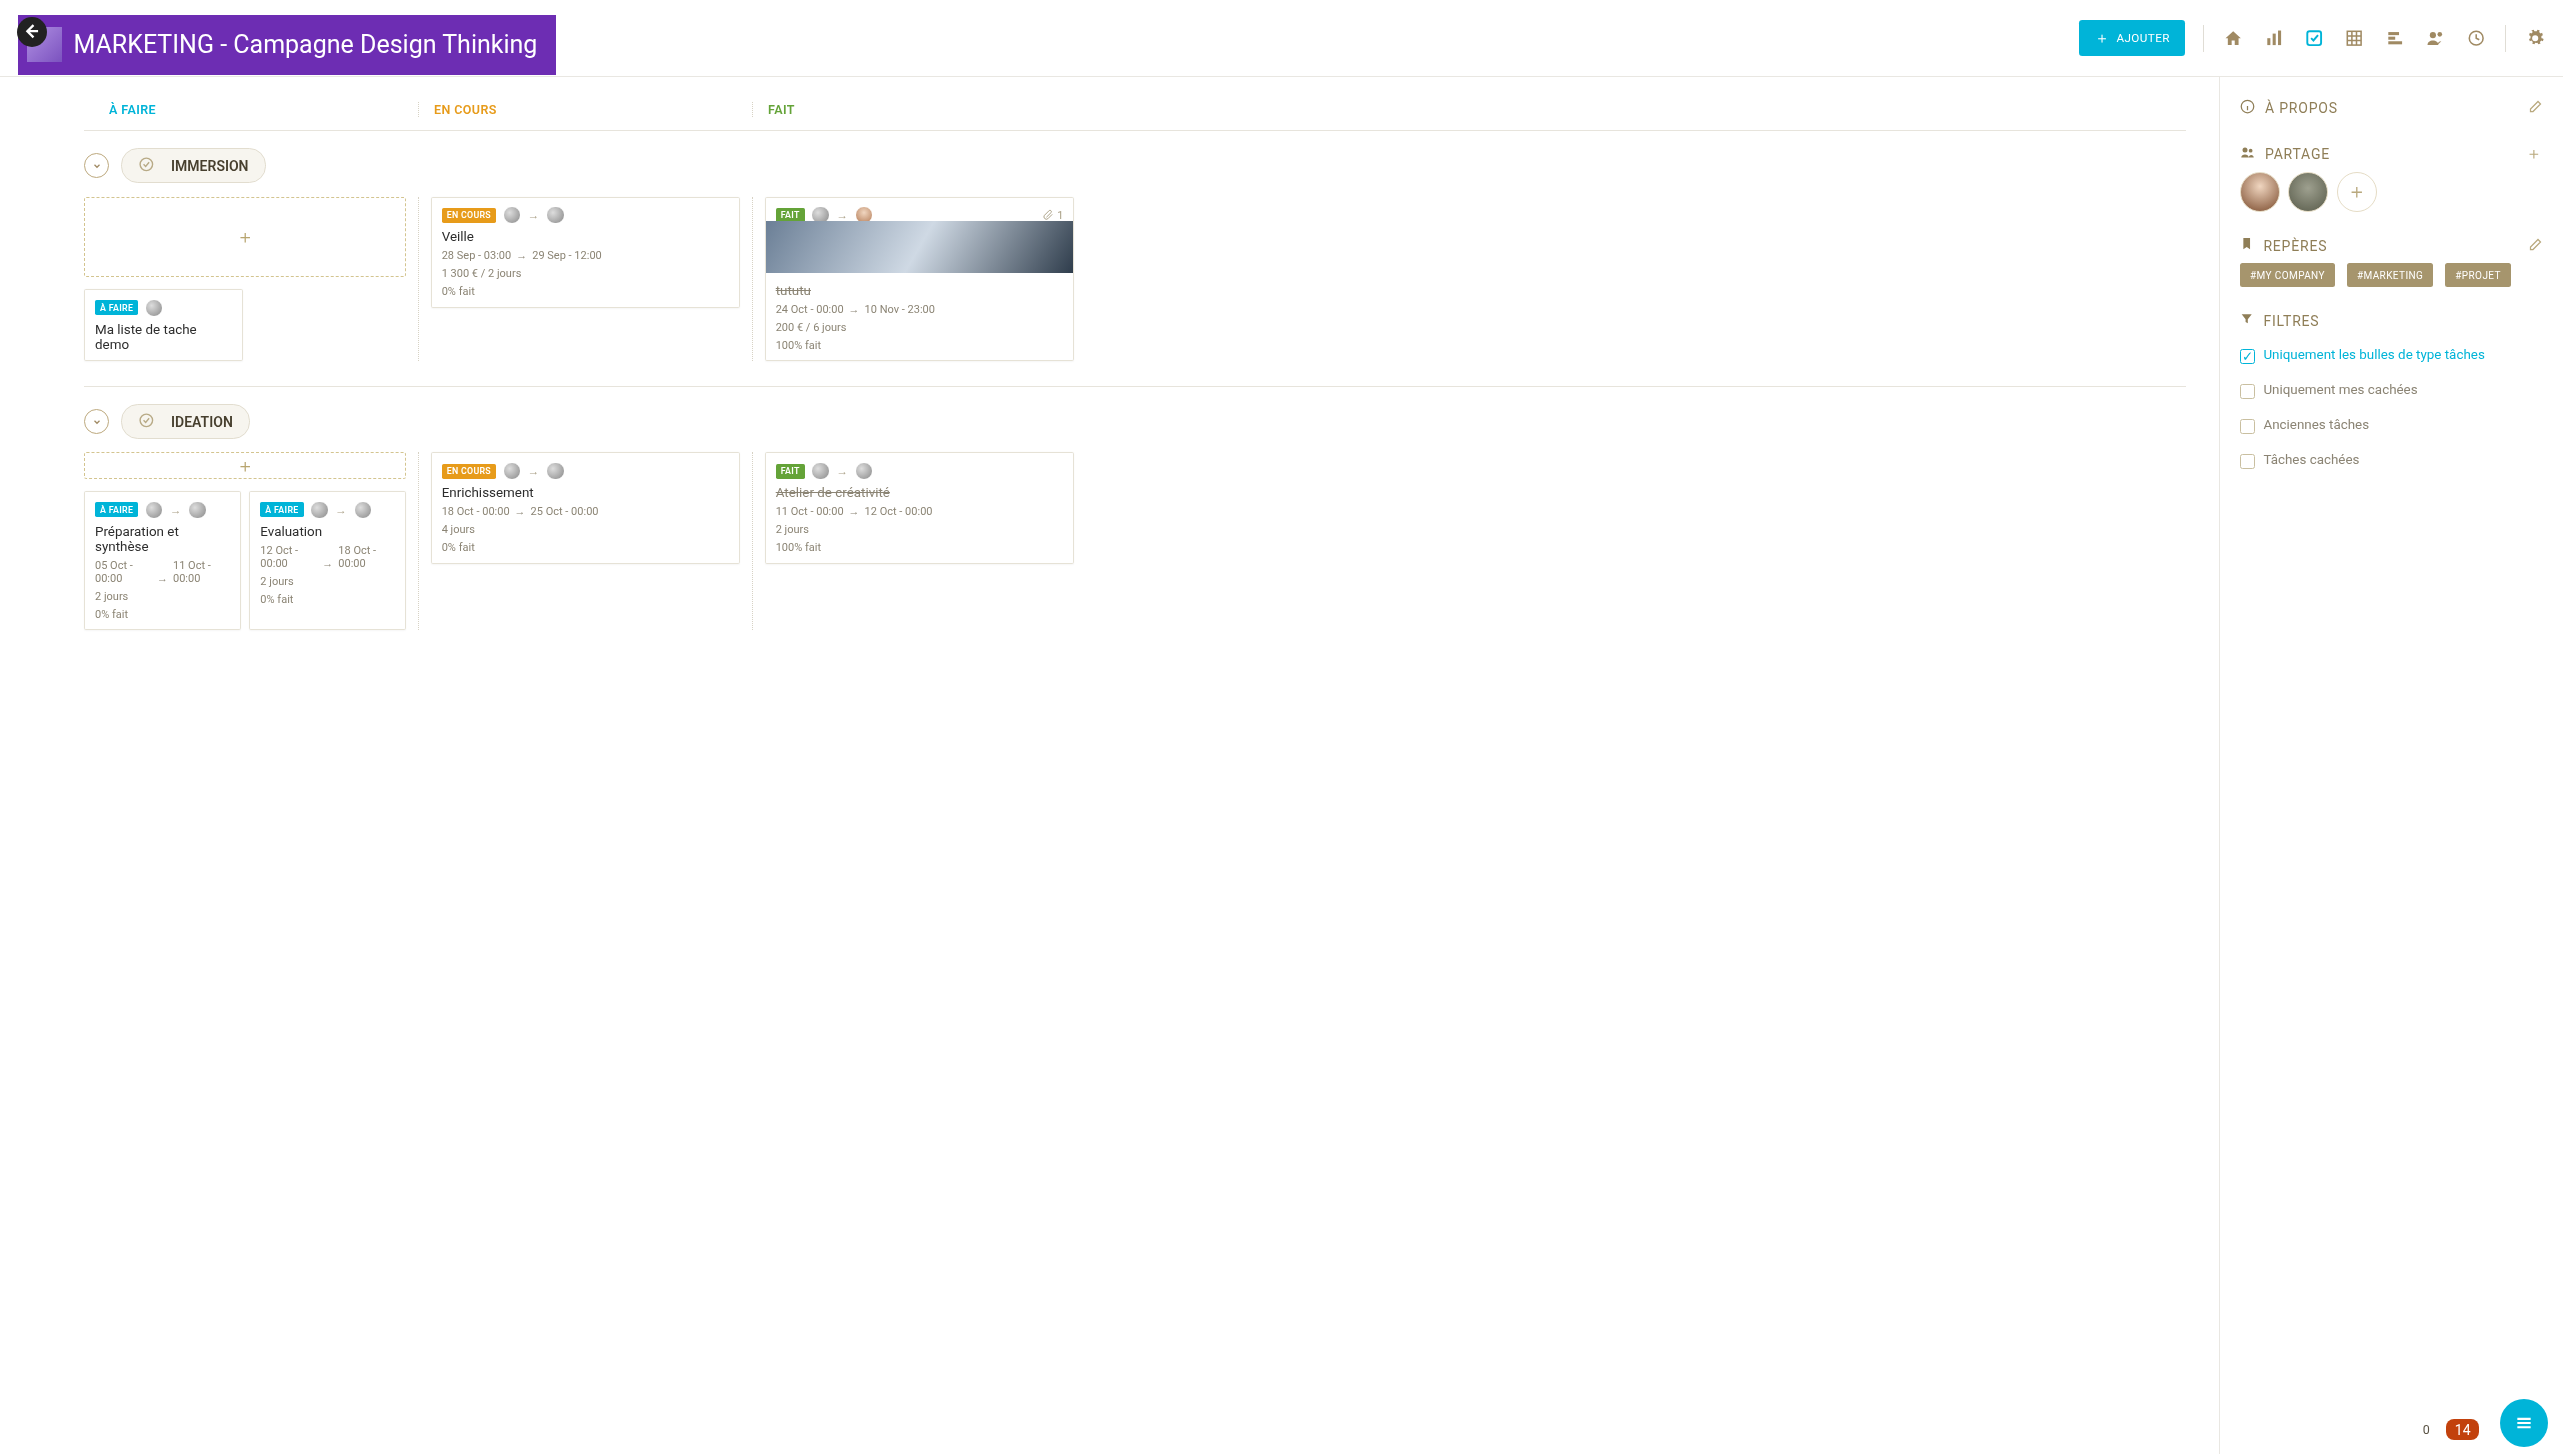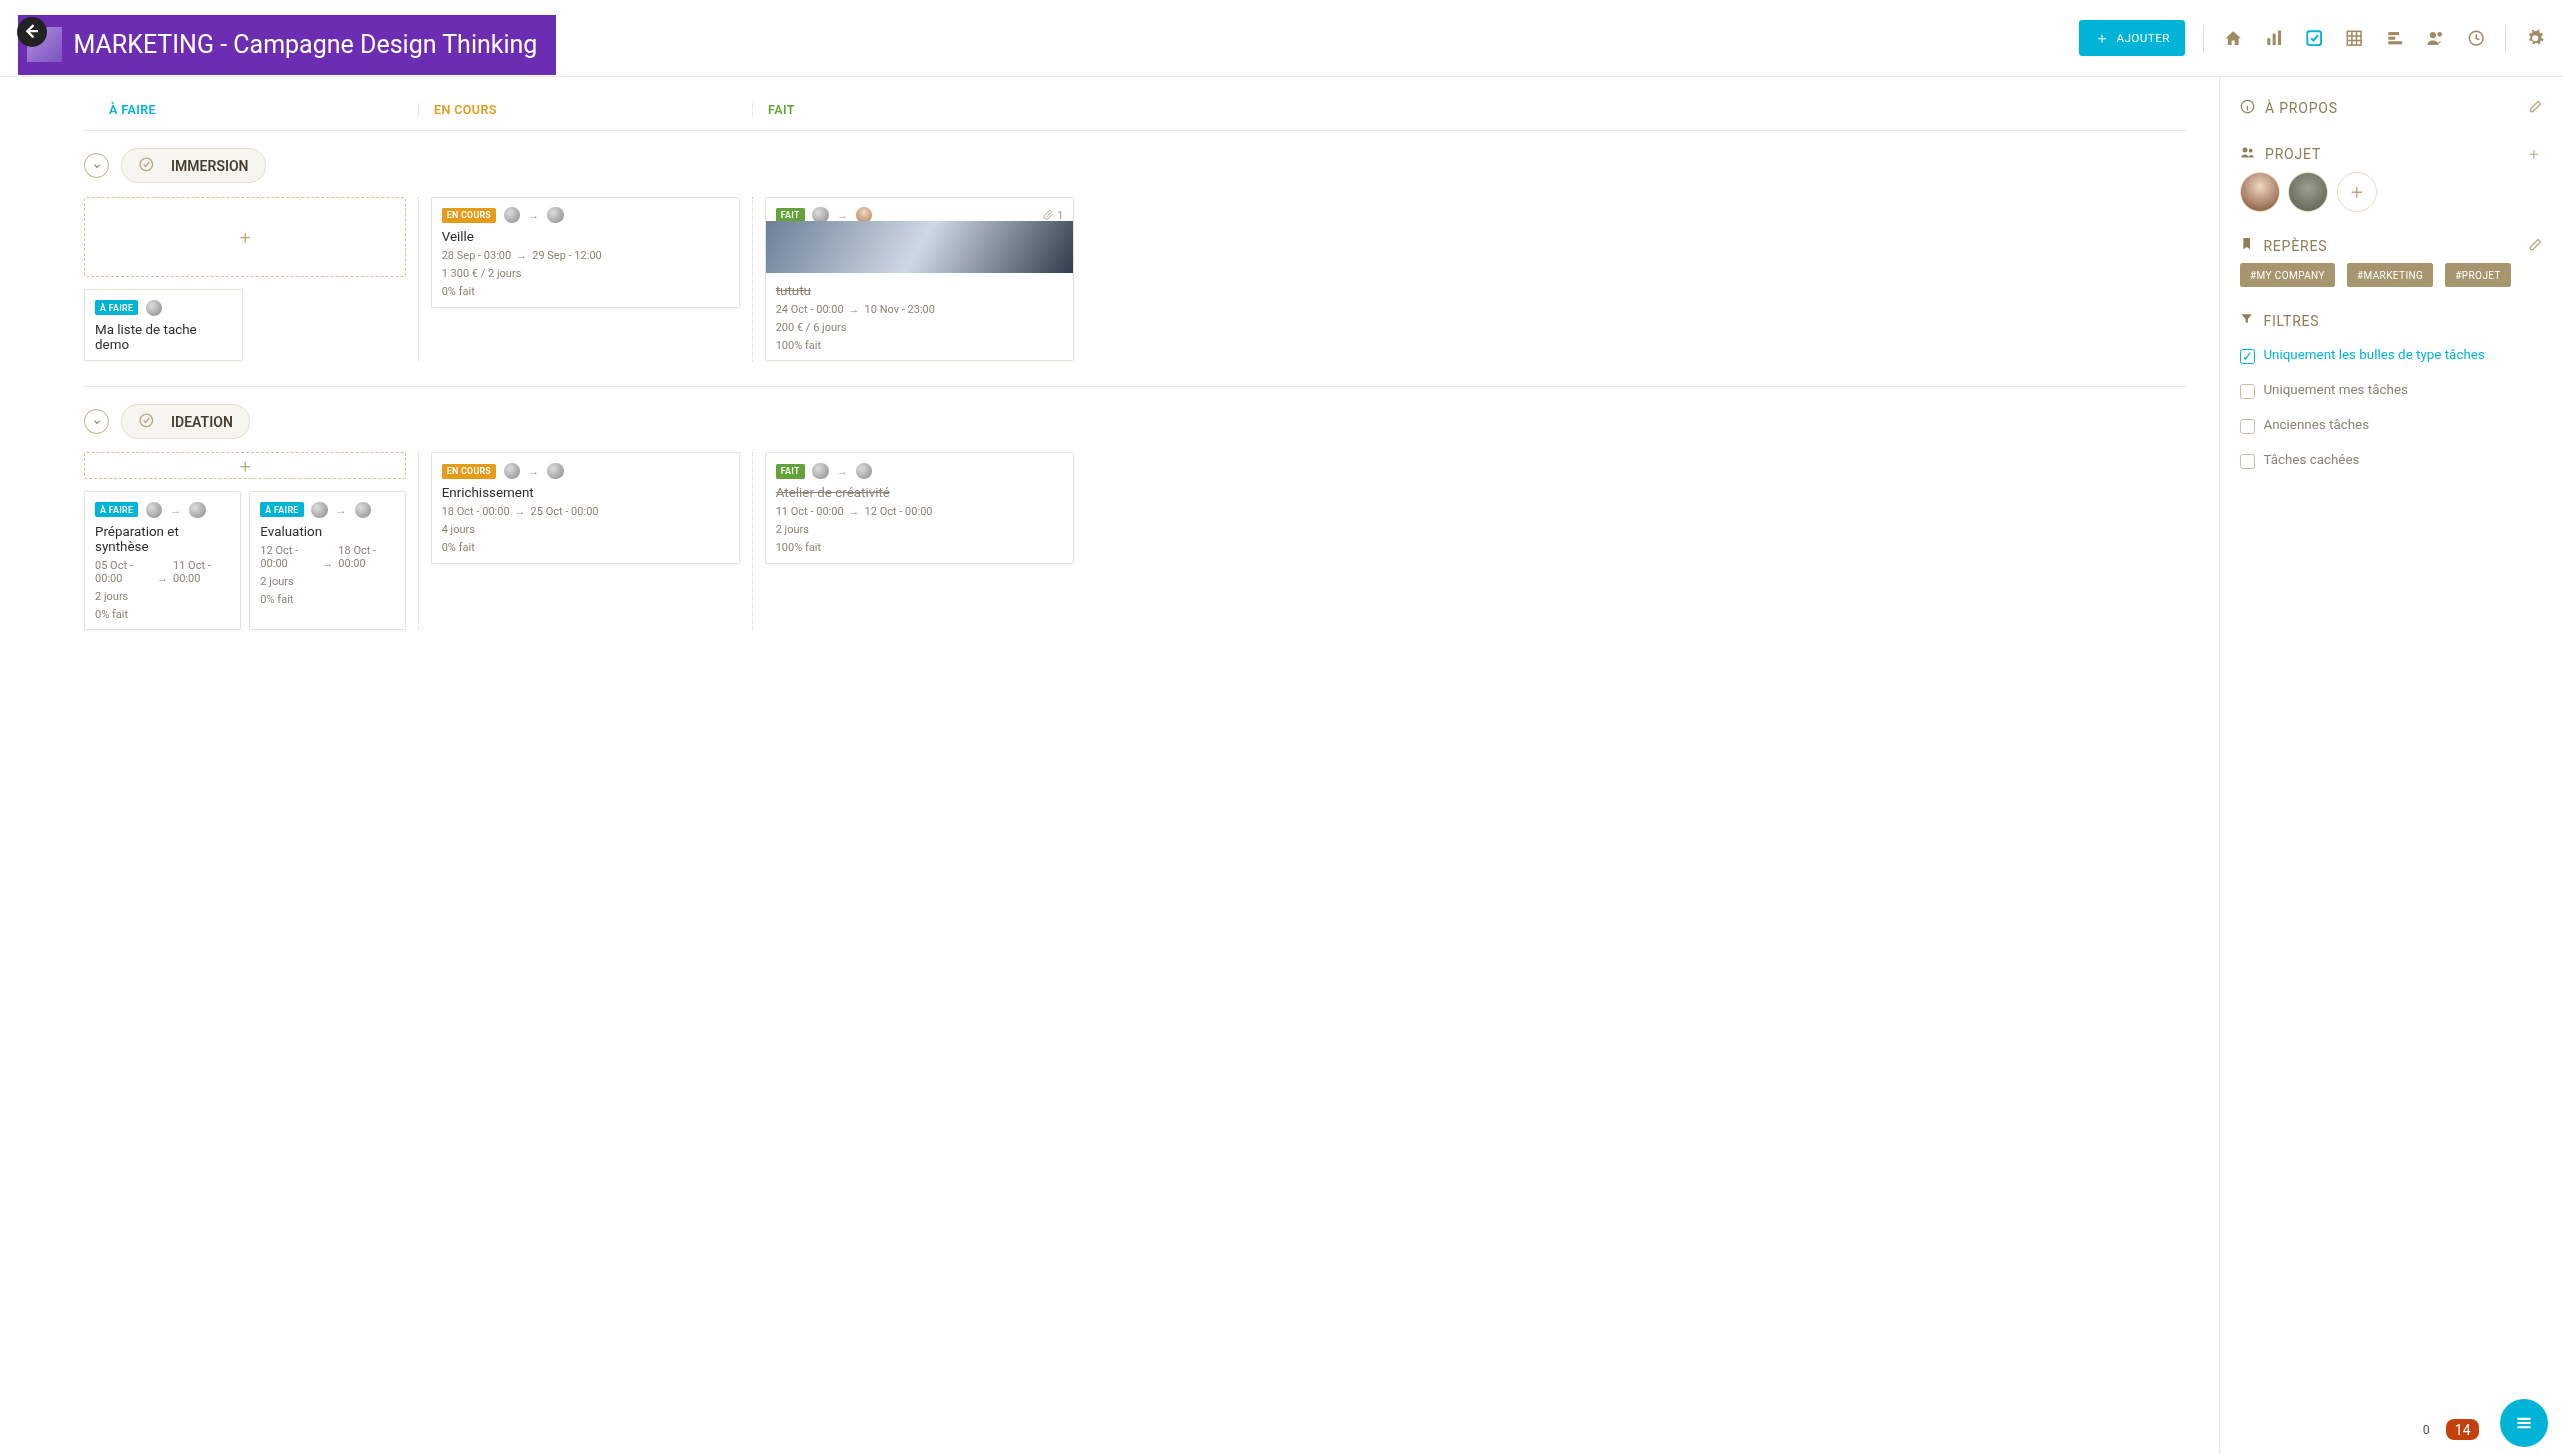--- a/index.html
+++ b/index.html
@@ -492,21 +492,21 @@
 
     <div>
       <div class="rp-section-head">
         <span>
           <svg width="15" height="15" viewBox="0 0 24 24" fill="currentColor">
               <circle cx="8" cy="8" r="4"></circle>
               <circle cx="17" cy="9" r="3"></circle>
               <path d="M2 20c0-3 3-5 6-5s6 2 6 5M14 20c0-2 2-4 4-4s4 2 4 4"></path>
             </svg>
         </span>
-        <span>PROJET</span>
+        <span>PARTAGE</span>
         <span class="rp-action" style="font-size:16.7px;">＋</span>
       </div>
       <div class="share-avatars">
         <div class="share-av" style="background:radial-gradient(circle at 50% 35%, #f0d6c0, #7a4a2c);"></div>
         <div class="share-av" style="background:radial-gradient(circle at 50% 40%, #9ea08f, #575a49);"></div>
         <div class="share-av add">＋</div>
       </div>
     </div>
 
     <div>
@@ -539,21 +539,21 @@
         </span>
         <span>FILTRES</span>
       </div>
       <div style="margin-top:11.7px; display:flex; flex-direction:column; gap:11.7px;">
         <label class="filter-item active">
           <span class="checkbox checked">✓</span>
           <span>Uniquement les bulles de type tâches</span>
         </label>
         <label class="filter-item">
           <span class="checkbox"></span>
-          <span>Uniquement mes tâches</span>
+          <span>Uniquement mes cachées</span>
         </label>
         <label class="filter-item">
           <span class="checkbox"></span>
           <span>Anciennes tâches</span>
         </label>
         <label class="filter-item">
           <span class="checkbox"></span>
           <span>Tâches cachées</span>
         </label>
       </div>

